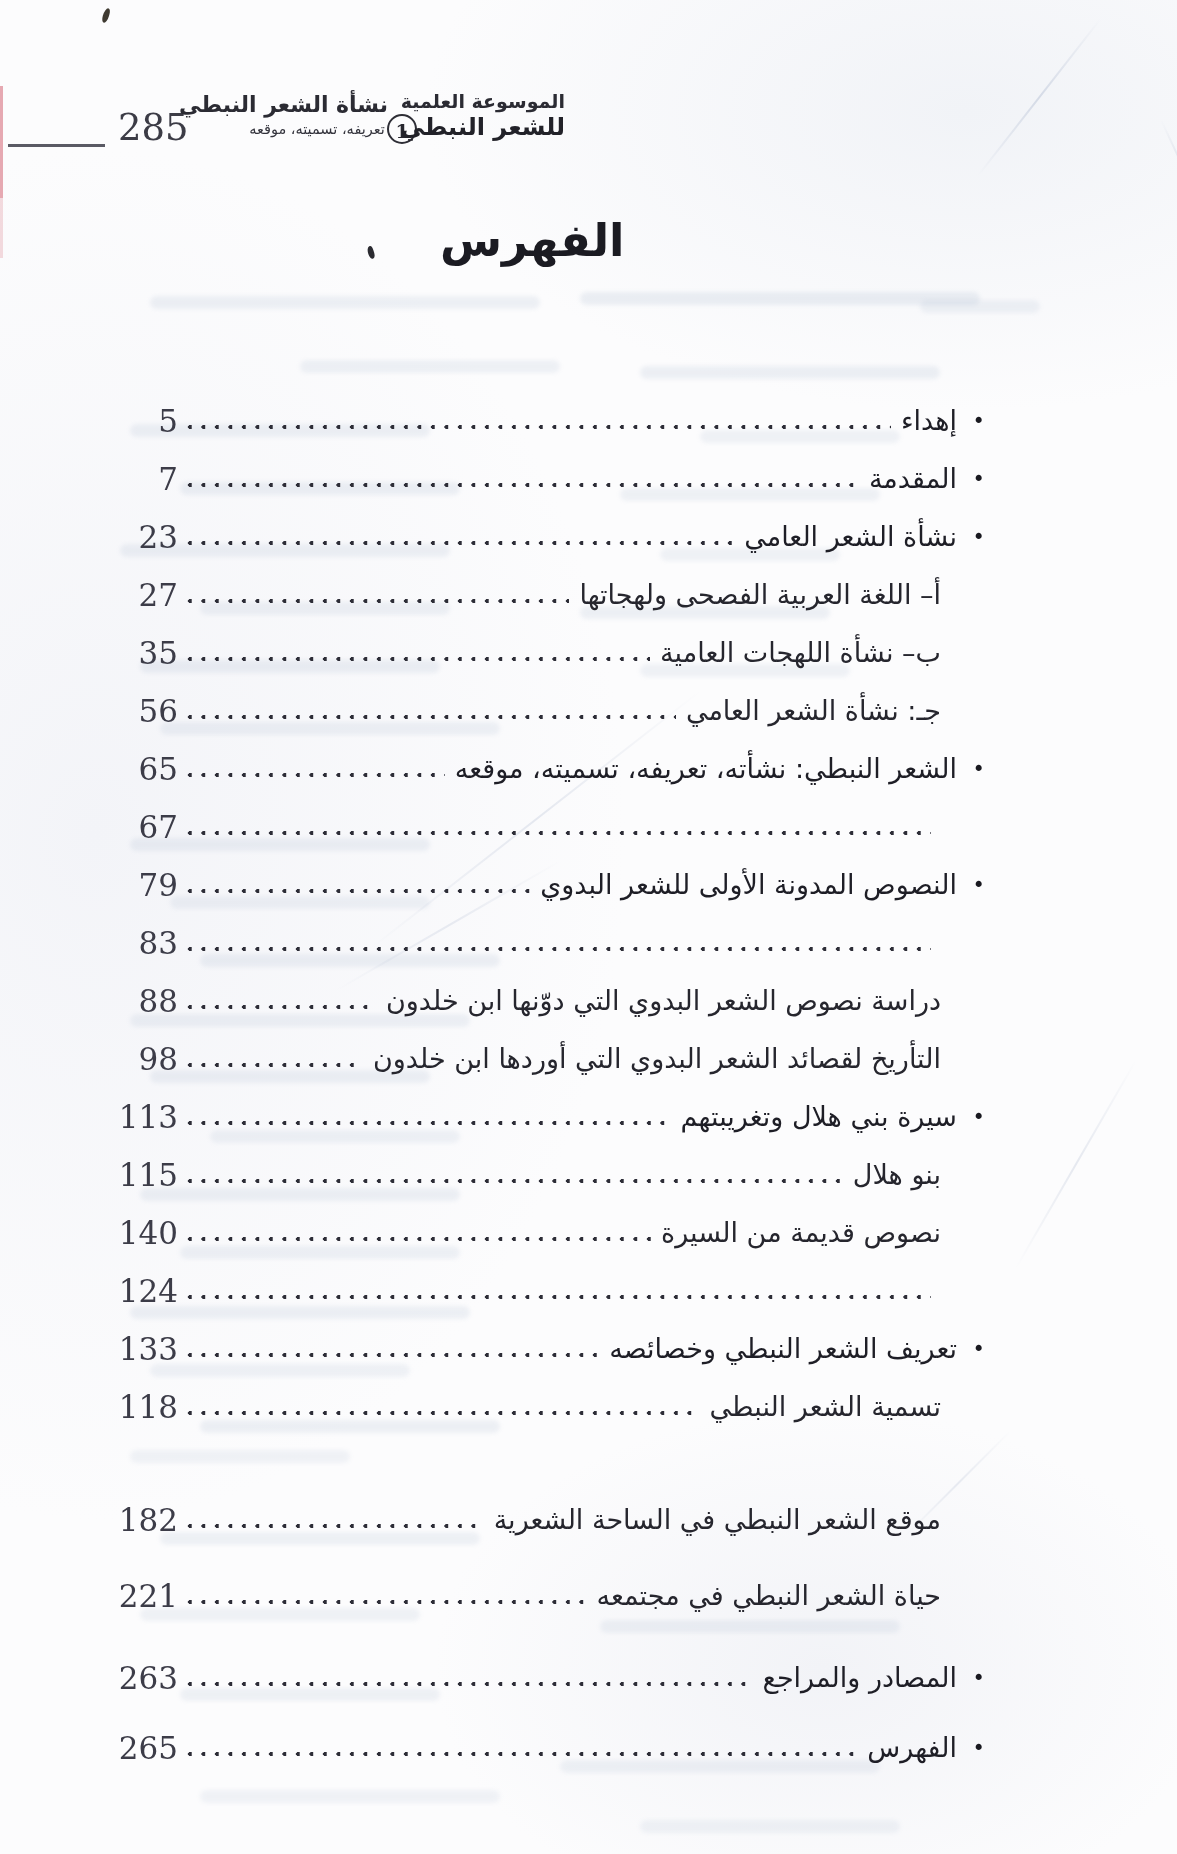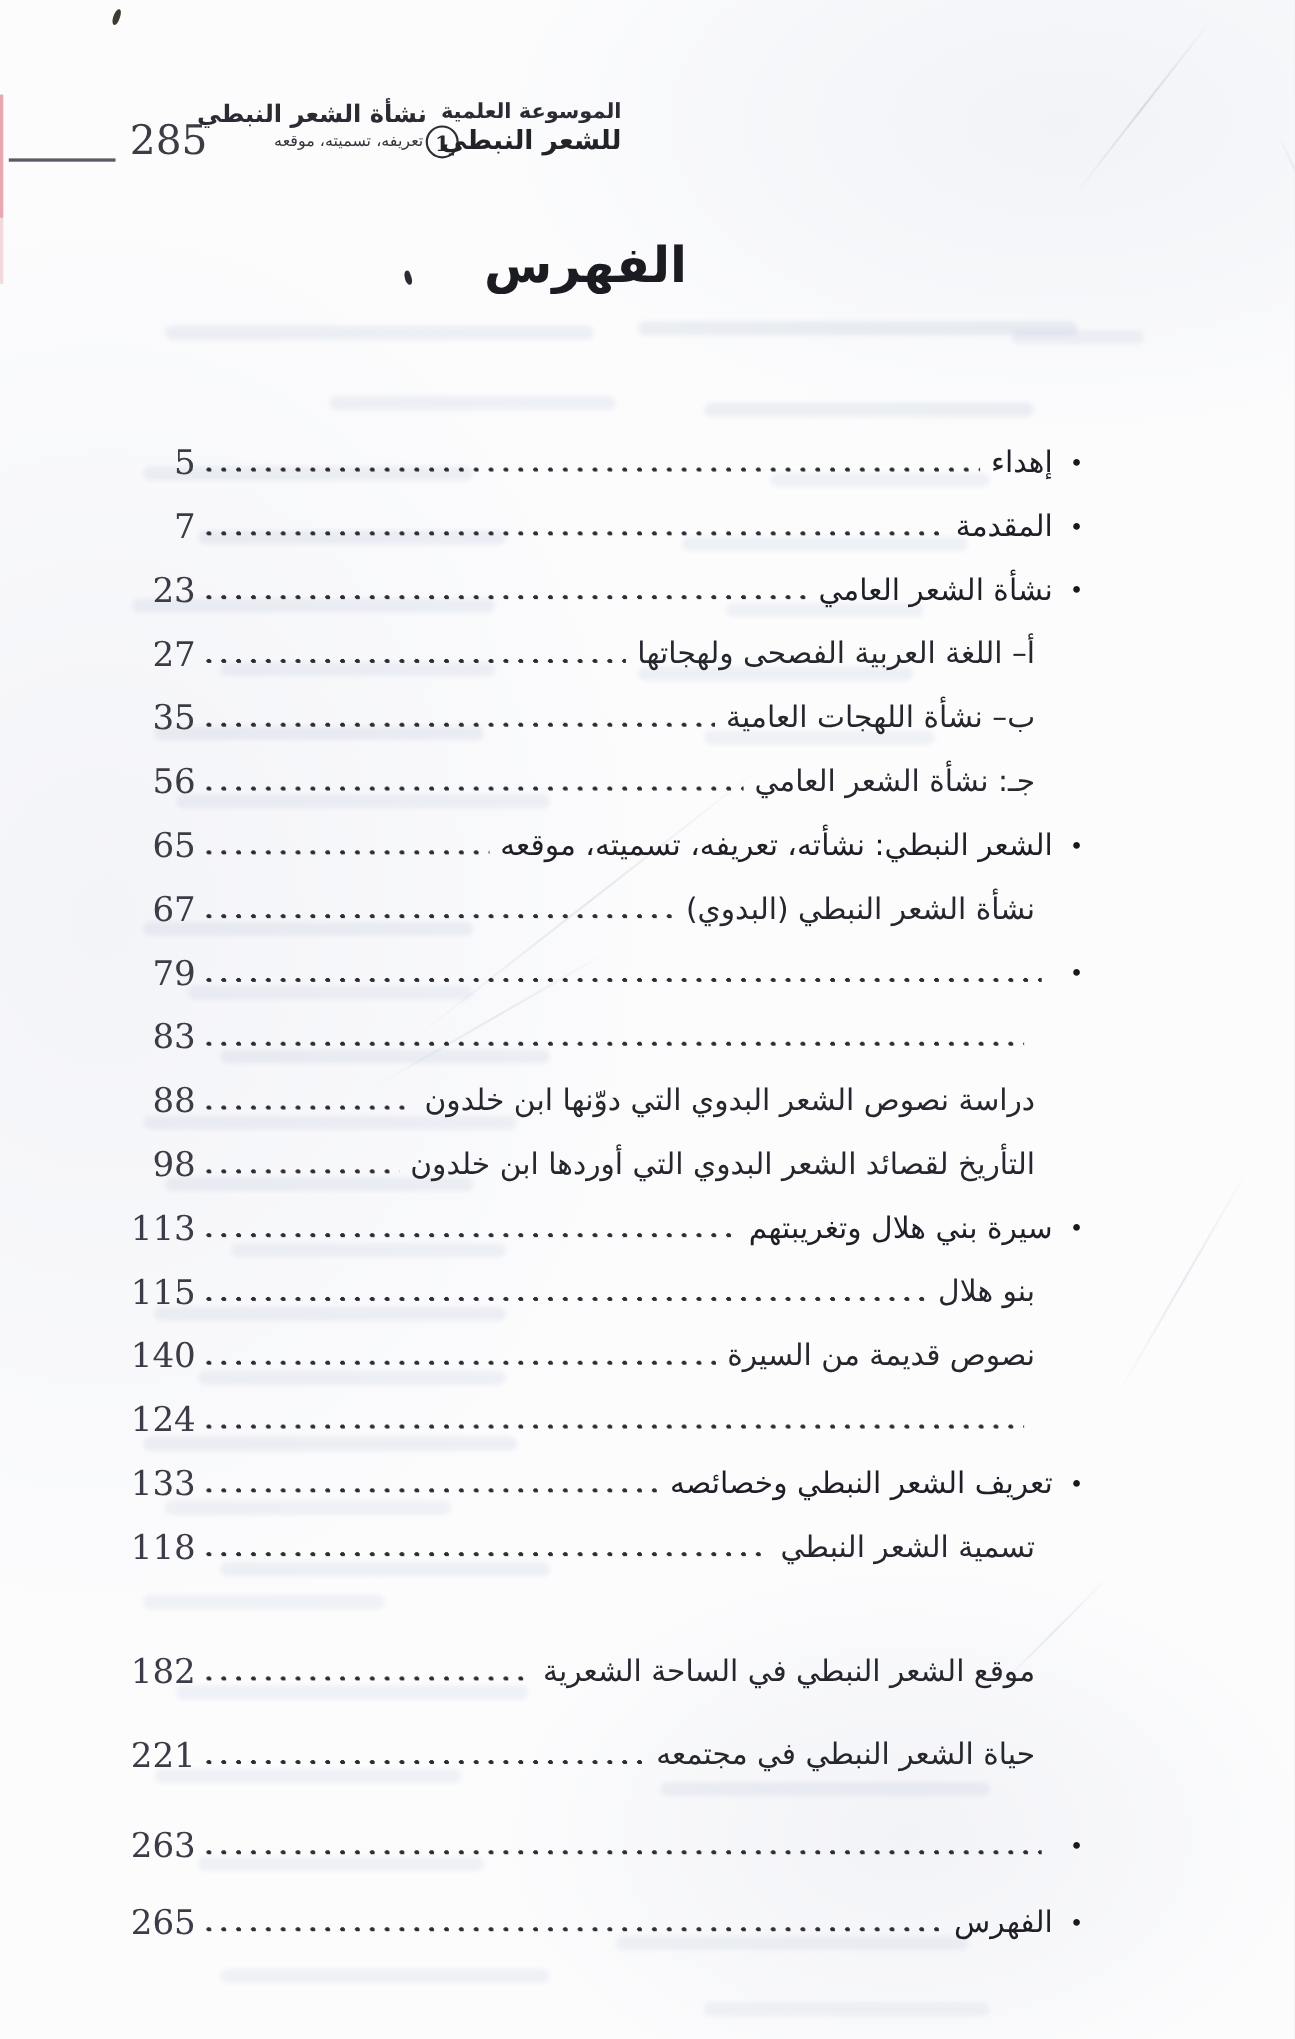--- a/index.html
+++ b/index.html
@@ -155,26 +155,26 @@
         <span class="toc-leader"></span>
         <span class="toc-num">56</span>
       </div>
       <div class="toc-row bold" style="top: 746px;">
         <span class="toc-bullet">•</span>
         <span class="toc-label">الشعر النبطي: نشأته، تعريفه، تسميته، موقعه</span>
         <span class="toc-leader"></span>
         <span class="toc-num">65</span>
       </div>
       <div class="toc-row sub" style="top: 804px;">
-        <span class="toc-label">نشأة الشعر النبطي (البدوي)</span>
         <span class="toc-leader"></span>
         <span class="toc-num">67</span>
       </div>
       <div class="toc-row bold" style="top: 862px;">
         <span class="toc-bullet">•</span>
+        <span class="toc-label">النصوص المدونة الأولى للشعر البدوي</span>
         <span class="toc-leader"></span>
         <span class="toc-num">79</span>
       </div>
       <div class="toc-row sub" style="top: 920px;">
         <span class="toc-leader"></span>
         <span class="toc-num">83</span>
       </div>
       <div class="toc-row sub" style="top: 978px;">
         <span class="toc-label">دراسة نصوص الشعر البدوي التي دوّنها ابن خلدون</span>
         <span class="toc-leader"></span>
@@ -221,20 +221,21 @@
         <span class="toc-leader"></span>
         <span class="toc-num">182</span>
       </div>
       <div class="toc-row sub" style="top: 1573px;">
         <span class="toc-label">حياة الشعر النبطي في مجتمعه</span>
         <span class="toc-leader"></span>
         <span class="toc-num">221</span>
       </div>
       <div class="toc-row bold" style="top: 1655px;">
         <span class="toc-bullet">•</span>
+        <span class="toc-label">المصادر والمراجع</span>
         <span class="toc-leader"></span>
         <span class="toc-num">263</span>
       </div>
       <div class="toc-row bold" style="top: 1725px;">
         <span class="toc-bullet">•</span>
         <span class="toc-label">الفهرس</span>
         <span class="toc-leader"></span>
         <span class="toc-num">265</span>
       </div>
     </div>

